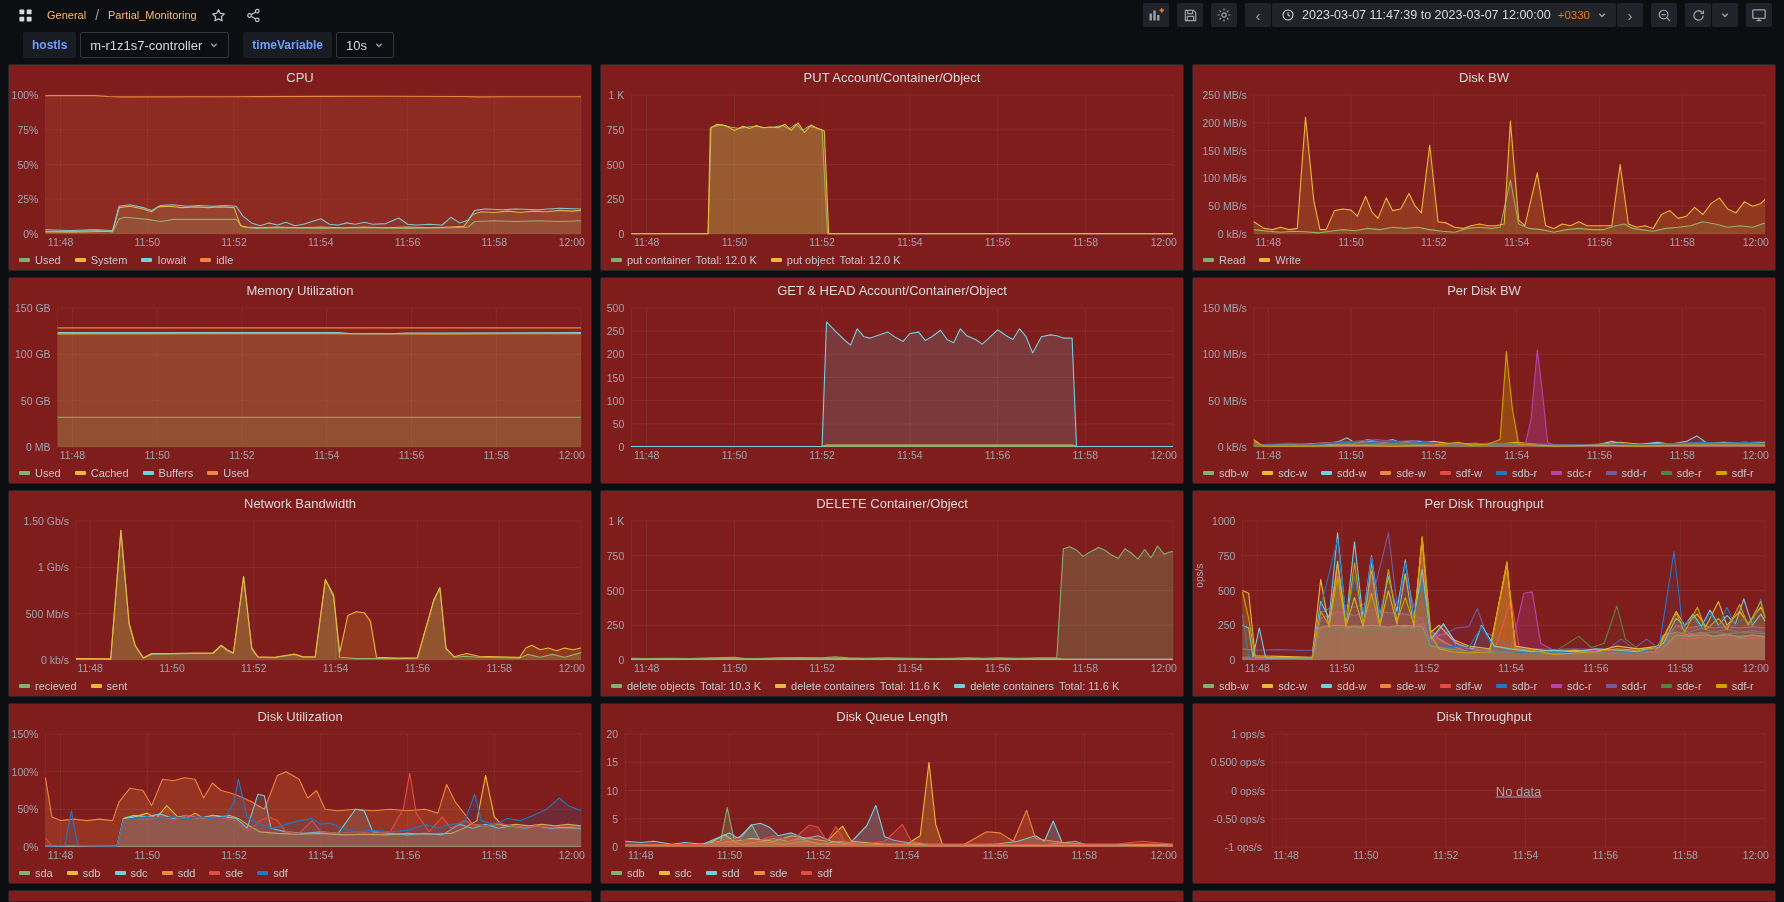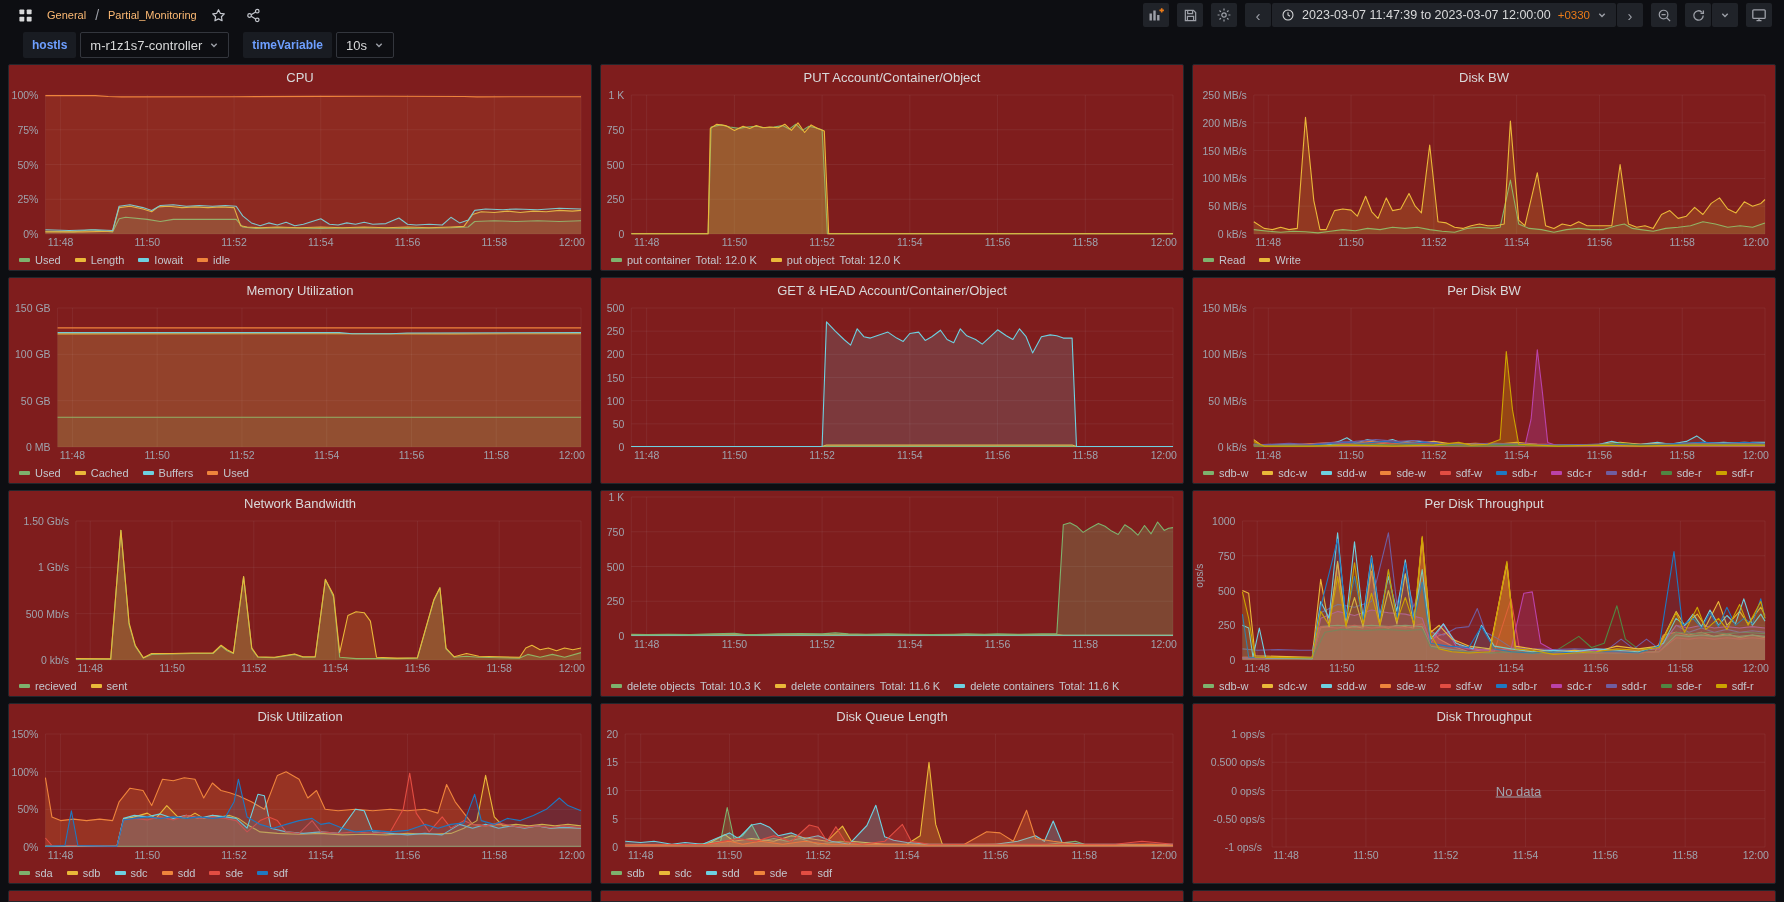--- a/index.html
+++ b/index.html
@@ -202,21 +202,21 @@
         <div class="xtick" style="left: 485.263px; top: 147px;">11:58</div>
         <div class="xtick" style="left: 572px; transform: translateX(-85%); top: 147px;">12:00</div>
       </div>
     <div class="legend">
         <span class="litem">
           <span class="lswatch" style="background: rgb(126, 178, 109);"></span>
           <span>Used</span>
         </span>
         <span class="litem">
           <span class="lswatch" style="background: rgb(234, 184, 57);"></span>
-          <span>Length</span>
+          <span>System</span>
         </span>
         <span class="litem">
           <span class="lswatch" style="background: rgb(110, 208, 224);"></span>
           <span>Iowait</span>
         </span>
         <span class="litem">
           <span class="lswatch" style="background: rgb(239, 132, 60);"></span>
           <span>idle</span>
         </span>
       </div>
@@ -557,20 +557,23 @@
           <span class="lswatch" style="background: rgb(126, 178, 109);"></span>
           <span>recieved</span>
         </span>
         <span class="litem">
           <span class="lswatch" style="background: rgb(234, 184, 57);"></span>
           <span>sent</span>
         </span>
       </div>
   </section>
   <section class="panel">
+    <header class="ptitle">
+        <span>DELETE Container/Object</span>
+      </header>
     <div class="chart">
         <svg width="582" height="161">
           <line x1="30.299999999999997" y1="6" x2="572" y2="6" stroke="rgba(204,204,220,0.08)" stroke-width="1"></line>
           <line x1="30.299999999999997" y1="40.75" x2="572" y2="40.75" stroke="rgba(204,204,220,0.08)" stroke-width="1"></line>
           <line x1="30.299999999999997" y1="75.5" x2="572" y2="75.5" stroke="rgba(204,204,220,0.08)" stroke-width="1"></line>
           <line x1="30.299999999999997" y1="110.25" x2="572" y2="110.25" stroke="rgba(204,204,220,0.08)" stroke-width="1"></line>
           <line x1="30.299999999999997" y1="145" x2="572" y2="145" stroke="rgba(204,204,220,0.08)" stroke-width="1"></line>
           <line x1="45.651821862348235" y1="6" x2="45.651821862348235" y2="145" stroke="rgba(204,204,220,0.08)" stroke-width="1"></line>
           <line x1="133.37651821862354" y1="6" x2="133.37651821862354" y2="145" stroke="rgba(204,204,220,0.08)" stroke-width="1"></line>
           <line x1="221.10121457489885" y1="6" x2="221.10121457489885" y2="145" stroke="rgba(204,204,220,0.08)" stroke-width="1"></line>

